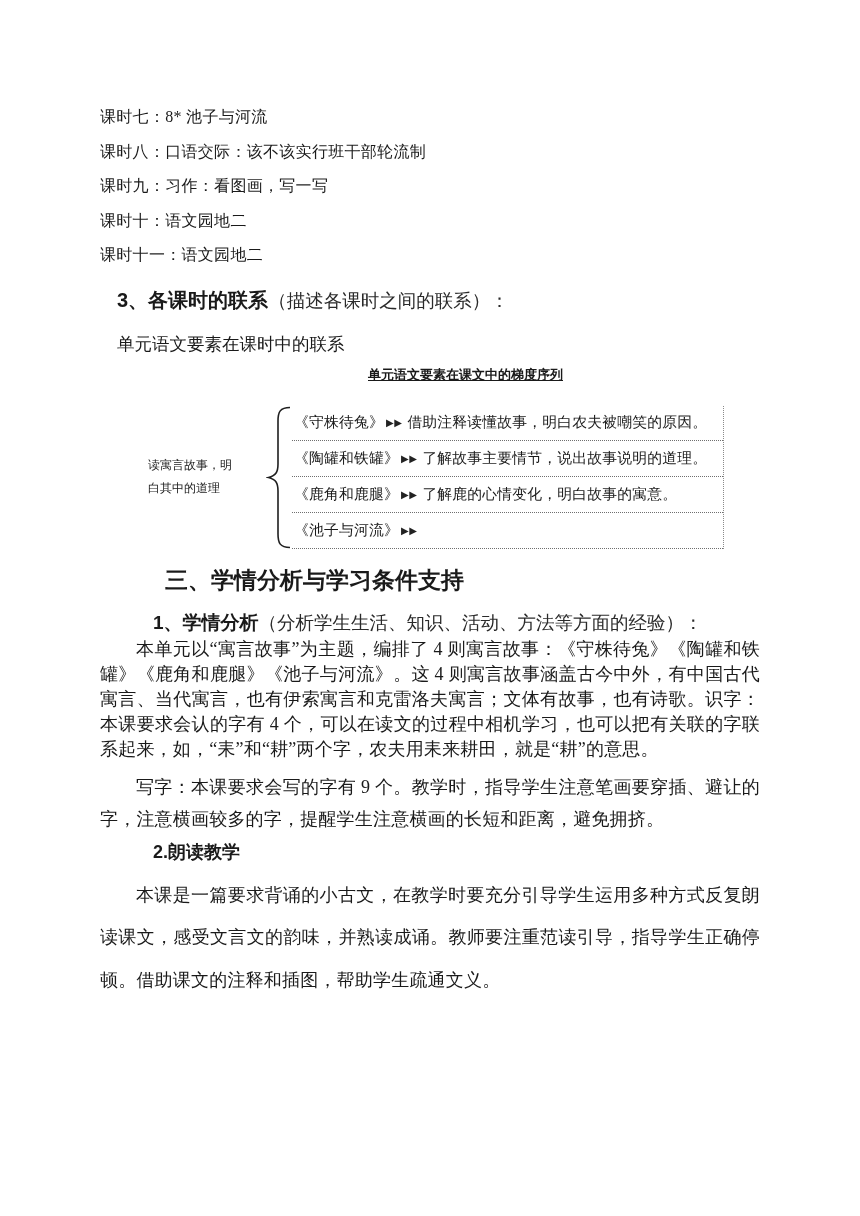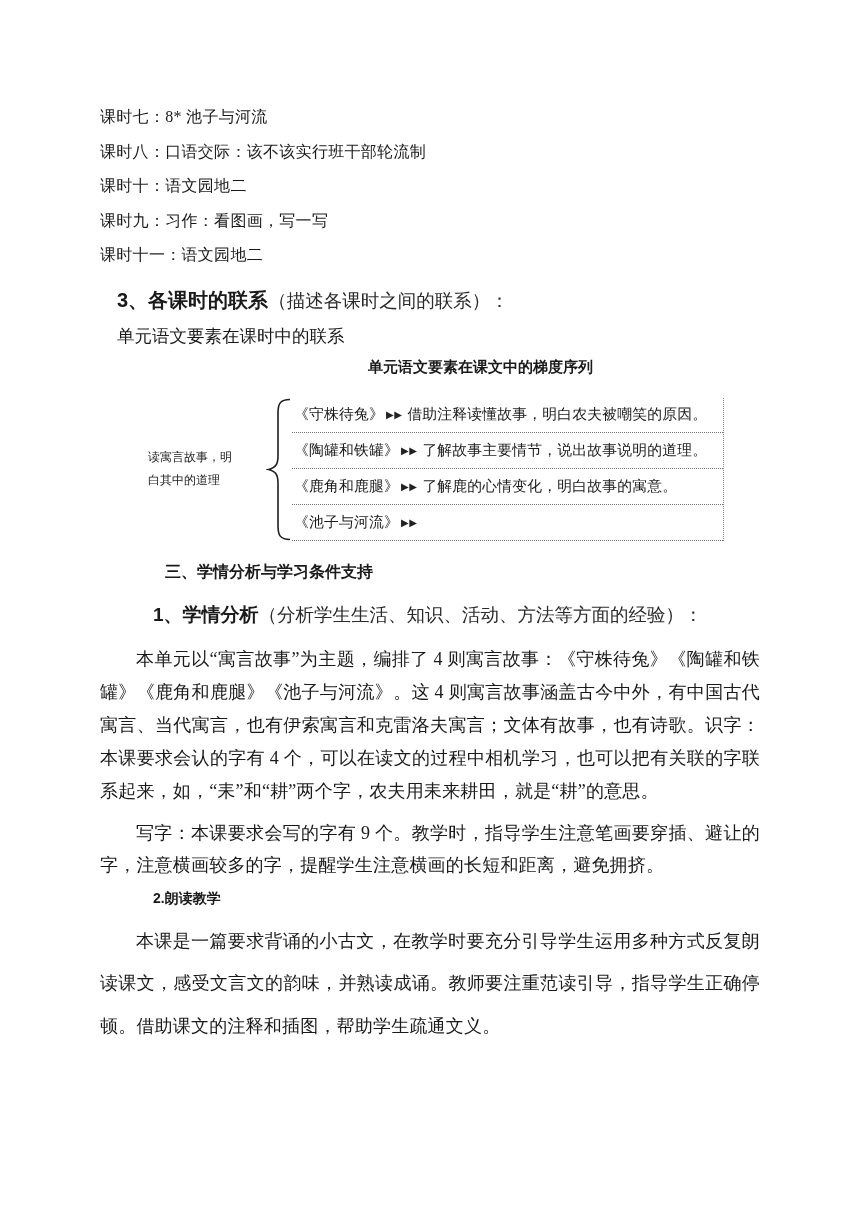--- a/index.html
+++ b/index.html
@@ -33,28 +33,29 @@
   }
   .sec3-heading .note,
   .sub1-heading .note {
     font-family: "Liberation Serif", "DejaVu Serif", serif;
     font-weight: 400;
     font-size: 18.5px;
     color: #2a2a2a;
     text-align: center;
   }
   .subtitle-line {
-    margin: 6px 0 0 17px;
+    margin: 14px 0 0 17px;
     font-size: 17.5px; line-height: 28px;
     white-space: nowrap;
   }
   .diagram-title {
     margin: 4px 0 0 268px;
-    font-size: 15px; line-height: 26px;
+    font-size: 13px; line-height: 26px;
     white-space: nowrap;
+    text-decoration: underline;
   }
 
   
   .diagram {
     margin-top: 18px;
     display: flex;
     align-items: center;
     height: 143px;
   }
   .diagram-label {
@@ -84,53 +85,53 @@
   }
   .arrow-icon {
     font-size: 10px;
     letter-spacing: 0.5px;
     margin: 0 5px 0 2px;
     color: #222;
   }
 
   .sec-three-heading {
     margin: 16px 0 0 65px;
-    font-size: 16px; line-height: 30px;
+    font-size: 23px; line-height: 30px;
     white-space: nowrap;
   }
   .sub1-heading {
     margin: 14px 0 0 53px;
     font-size: 19px; line-height: 28px;
     white-space: nowrap;
   }
   .para {
     font-size: 18px;
     text-align: justify;
     text-indent: 2em;
     letter-spacing: 0.2px;
   }
-  .para-1 { margin-top: 14px; line-height: 33px; }
+  .para-1 { line-height: 25px; }
   .para-2 { margin-top: 9px;  line-height: 32.5px; }
   .sub2-heading {
     margin: 2px 0 0 53px;
-    font-size: 14px; line-height: 28px;
+    font-size: 18px; line-height: 28px;
     white-space: nowrap;
   }
   .para-3 { margin-top: 8px; line-height: 42.5px; }
 </style>
 </head>
 <body>
 
 <div class="page">
 
   <ul class="lesson-list">
     <li>课时七：8* 池子与河流</li>
     <li>课时八：口语交际：该不该实行班干部轮流制</li>
+    <li>课时九：习作：看图画，写一写</li>
     <li>课时十：语文园地二</li>
-    <li>课时九：习作：看图画，写一写</li>
     <li>课时十一：语文园地二</li>
   </ul>
 
   <div class="sec3-heading">
     <span class="h-sans">3、各课时的联系</span><span class="note">（描述各课时之间的联系）：</span>
   </div>
 
   <div class="subtitle-line">单元语文要素在课时中的联系</div>
 
   <div class="diagram-title h-sans">单元语文要素在课文中的梯度序列</div>

